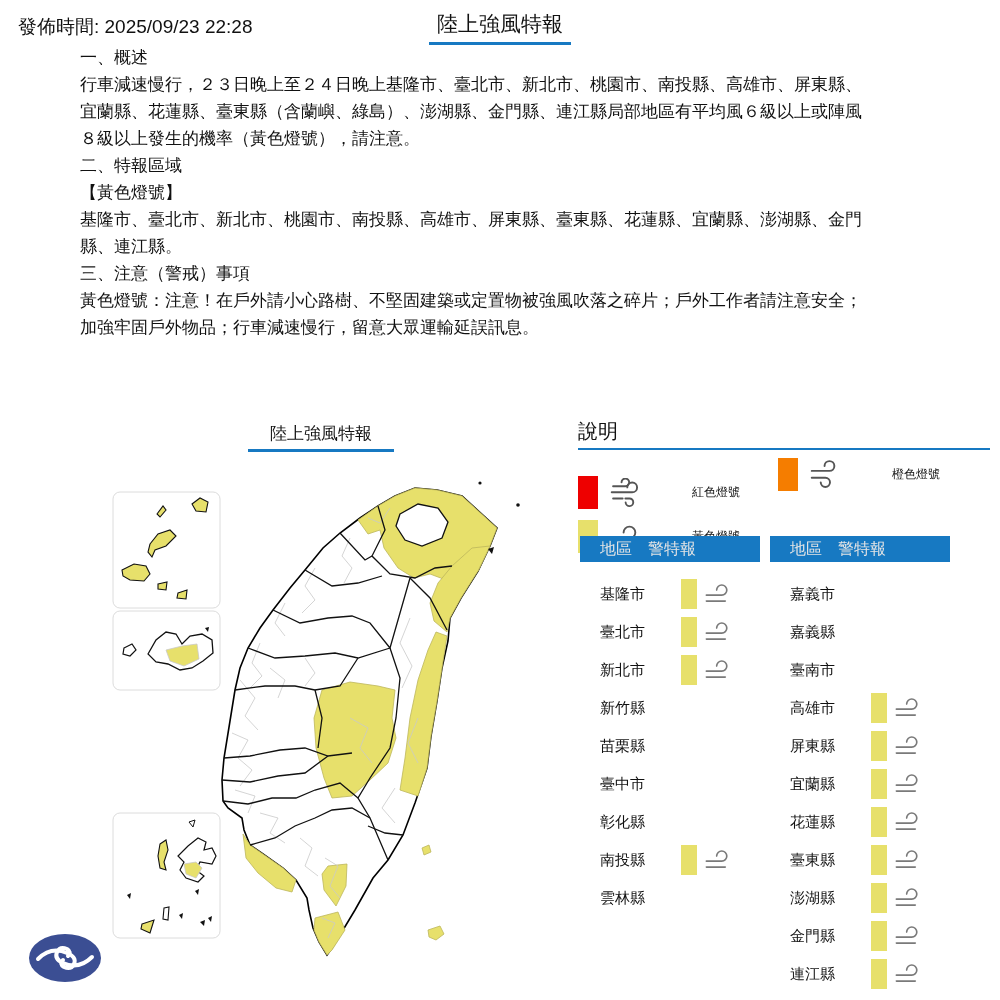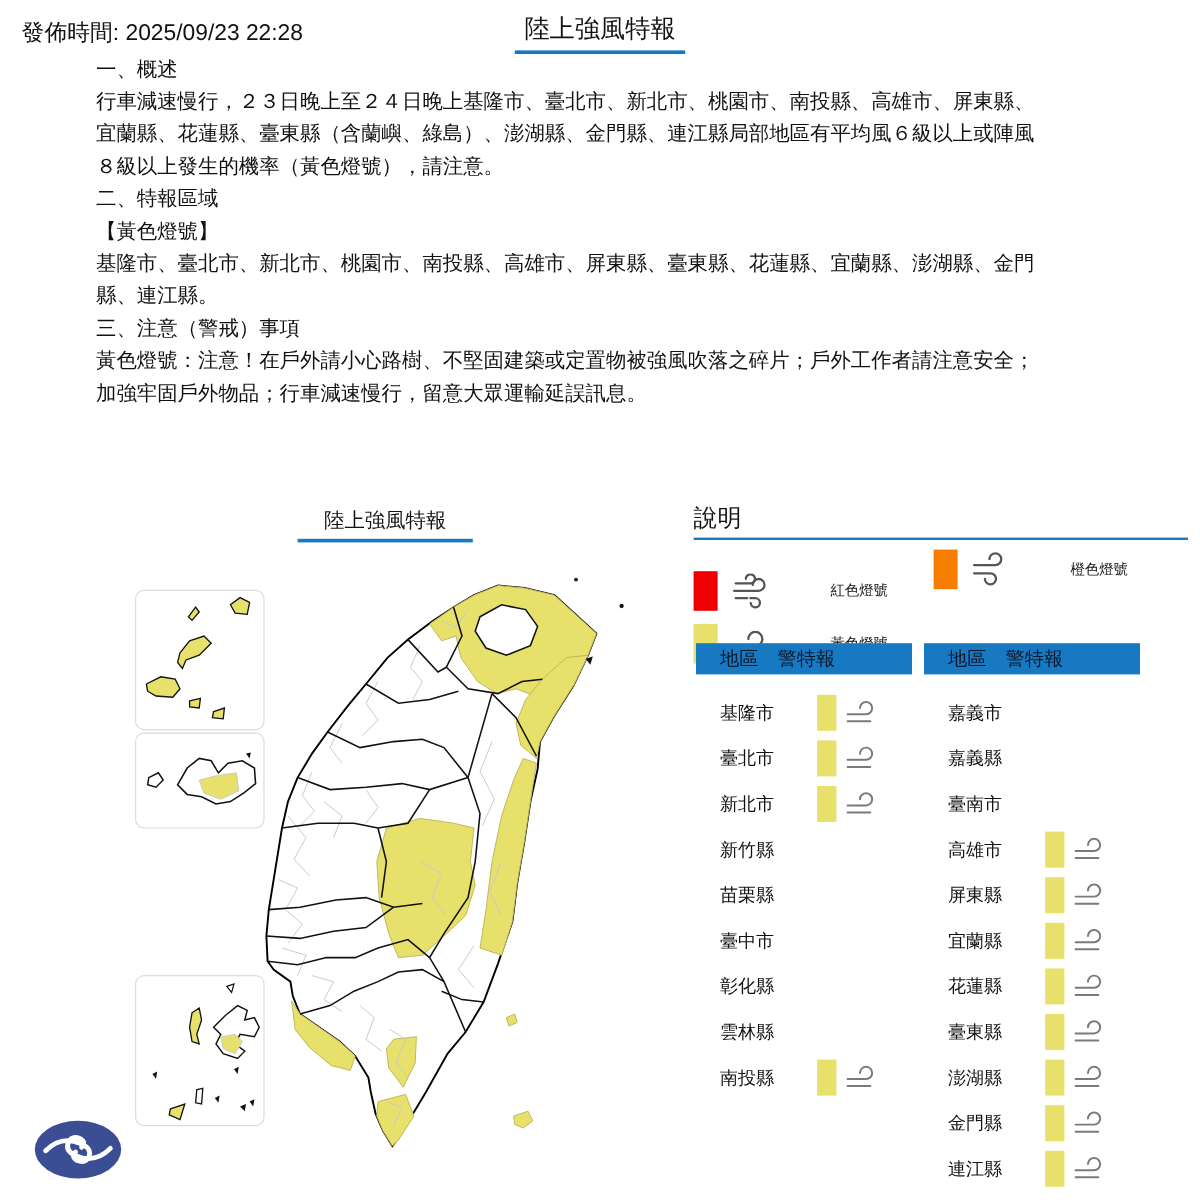--- a/index.html
+++ b/index.html
@@ -45,21 +45,21 @@
   .legend-item.yellow{left:0;top:70px;text-decoration:underline;}
   .swatch{width:20px;height:33px;margin-right:8px;}
   .legend-item svg{margin-right:8px;}
   .legend-label{font-size:12px;margin-left:42px;}
 
   
   .w-table{position:absolute;top:536px;width:180px;}
   .w-table.left{left:580px;}
   .w-table.right{left:770px;}
   .w-table .hdr{
-    height:26px;background:var(--accent);color:#0f172a;
+    height:26px;background:var(--accent);color:#e5e5e5;
     display:flex;align-items:center;font-size:16px;
   }
   .hdr .c1{padding-left:20px;flex:0 0 68px;}
   .rows{padding-top:13px;}
   .row{height:38px;display:flex;align-items:center;}
   .row .region{flex:0 0 101px;padding-left:20px;font-size:15px;white-space:nowrap;}
   .signal{display:flex;align-items:center;}
   .sigbar{width:16px;height:30px;background:var(--yellow);}
   .signal svg{margin-left:4px;}
 
@@ -321,35 +321,35 @@
       <svg width="32" height="26" viewBox="0 0 22 22">
         <g fill="none" stroke="#7a7a7a" stroke-width="1.4" stroke-linecap="round">
           <path d="M2 12 H15 A4.3 4.3 0 1 0 10.7 7.7"></path>
           <path d="M2 17 H18"></path>
         </g>
       </svg>
     </span>
   </div>
 
   <div class="row">
+    <span class="region">南投縣</span>
+    <span class="signal">
+      <span class="sigbar"></span>
+      <svg width="32" height="26" viewBox="0 0 22 22">
+        <g fill="none" stroke="#7a7a7a" stroke-width="1.4" stroke-linecap="round">
+          <path d="M2 12 H15 A4.3 4.3 0 1 0 10.7 7.7"></path>
+          <path d="M2 17 H18"></path>
+        </g>
+      </svg>
+    </span>
+  </div>
+
+  <div class="row">
     <span class="region">雲林縣</span>
     <span class="signal" style="visibility: hidden;">
-      <span class="sigbar"></span>
-      <svg width="32" height="26" viewBox="0 0 22 22">
-        <g fill="none" stroke="#7a7a7a" stroke-width="1.4" stroke-linecap="round">
-          <path d="M2 12 H15 A4.3 4.3 0 1 0 10.7 7.7"></path>
-          <path d="M2 17 H18"></path>
-        </g>
-      </svg>
-    </span>
-  </div>
-
-  <div class="row">
-    <span class="region">南投縣</span>
-    <span class="signal">
       <span class="sigbar"></span>
       <svg width="32" height="26" viewBox="0 0 22 22">
         <g fill="none" stroke="#7a7a7a" stroke-width="1.4" stroke-linecap="round">
           <path d="M2 12 H15 A4.3 4.3 0 1 0 10.7 7.7"></path>
           <path d="M2 17 H18"></path>
         </g>
       </svg>
     </span>
   </div>
 </div>

